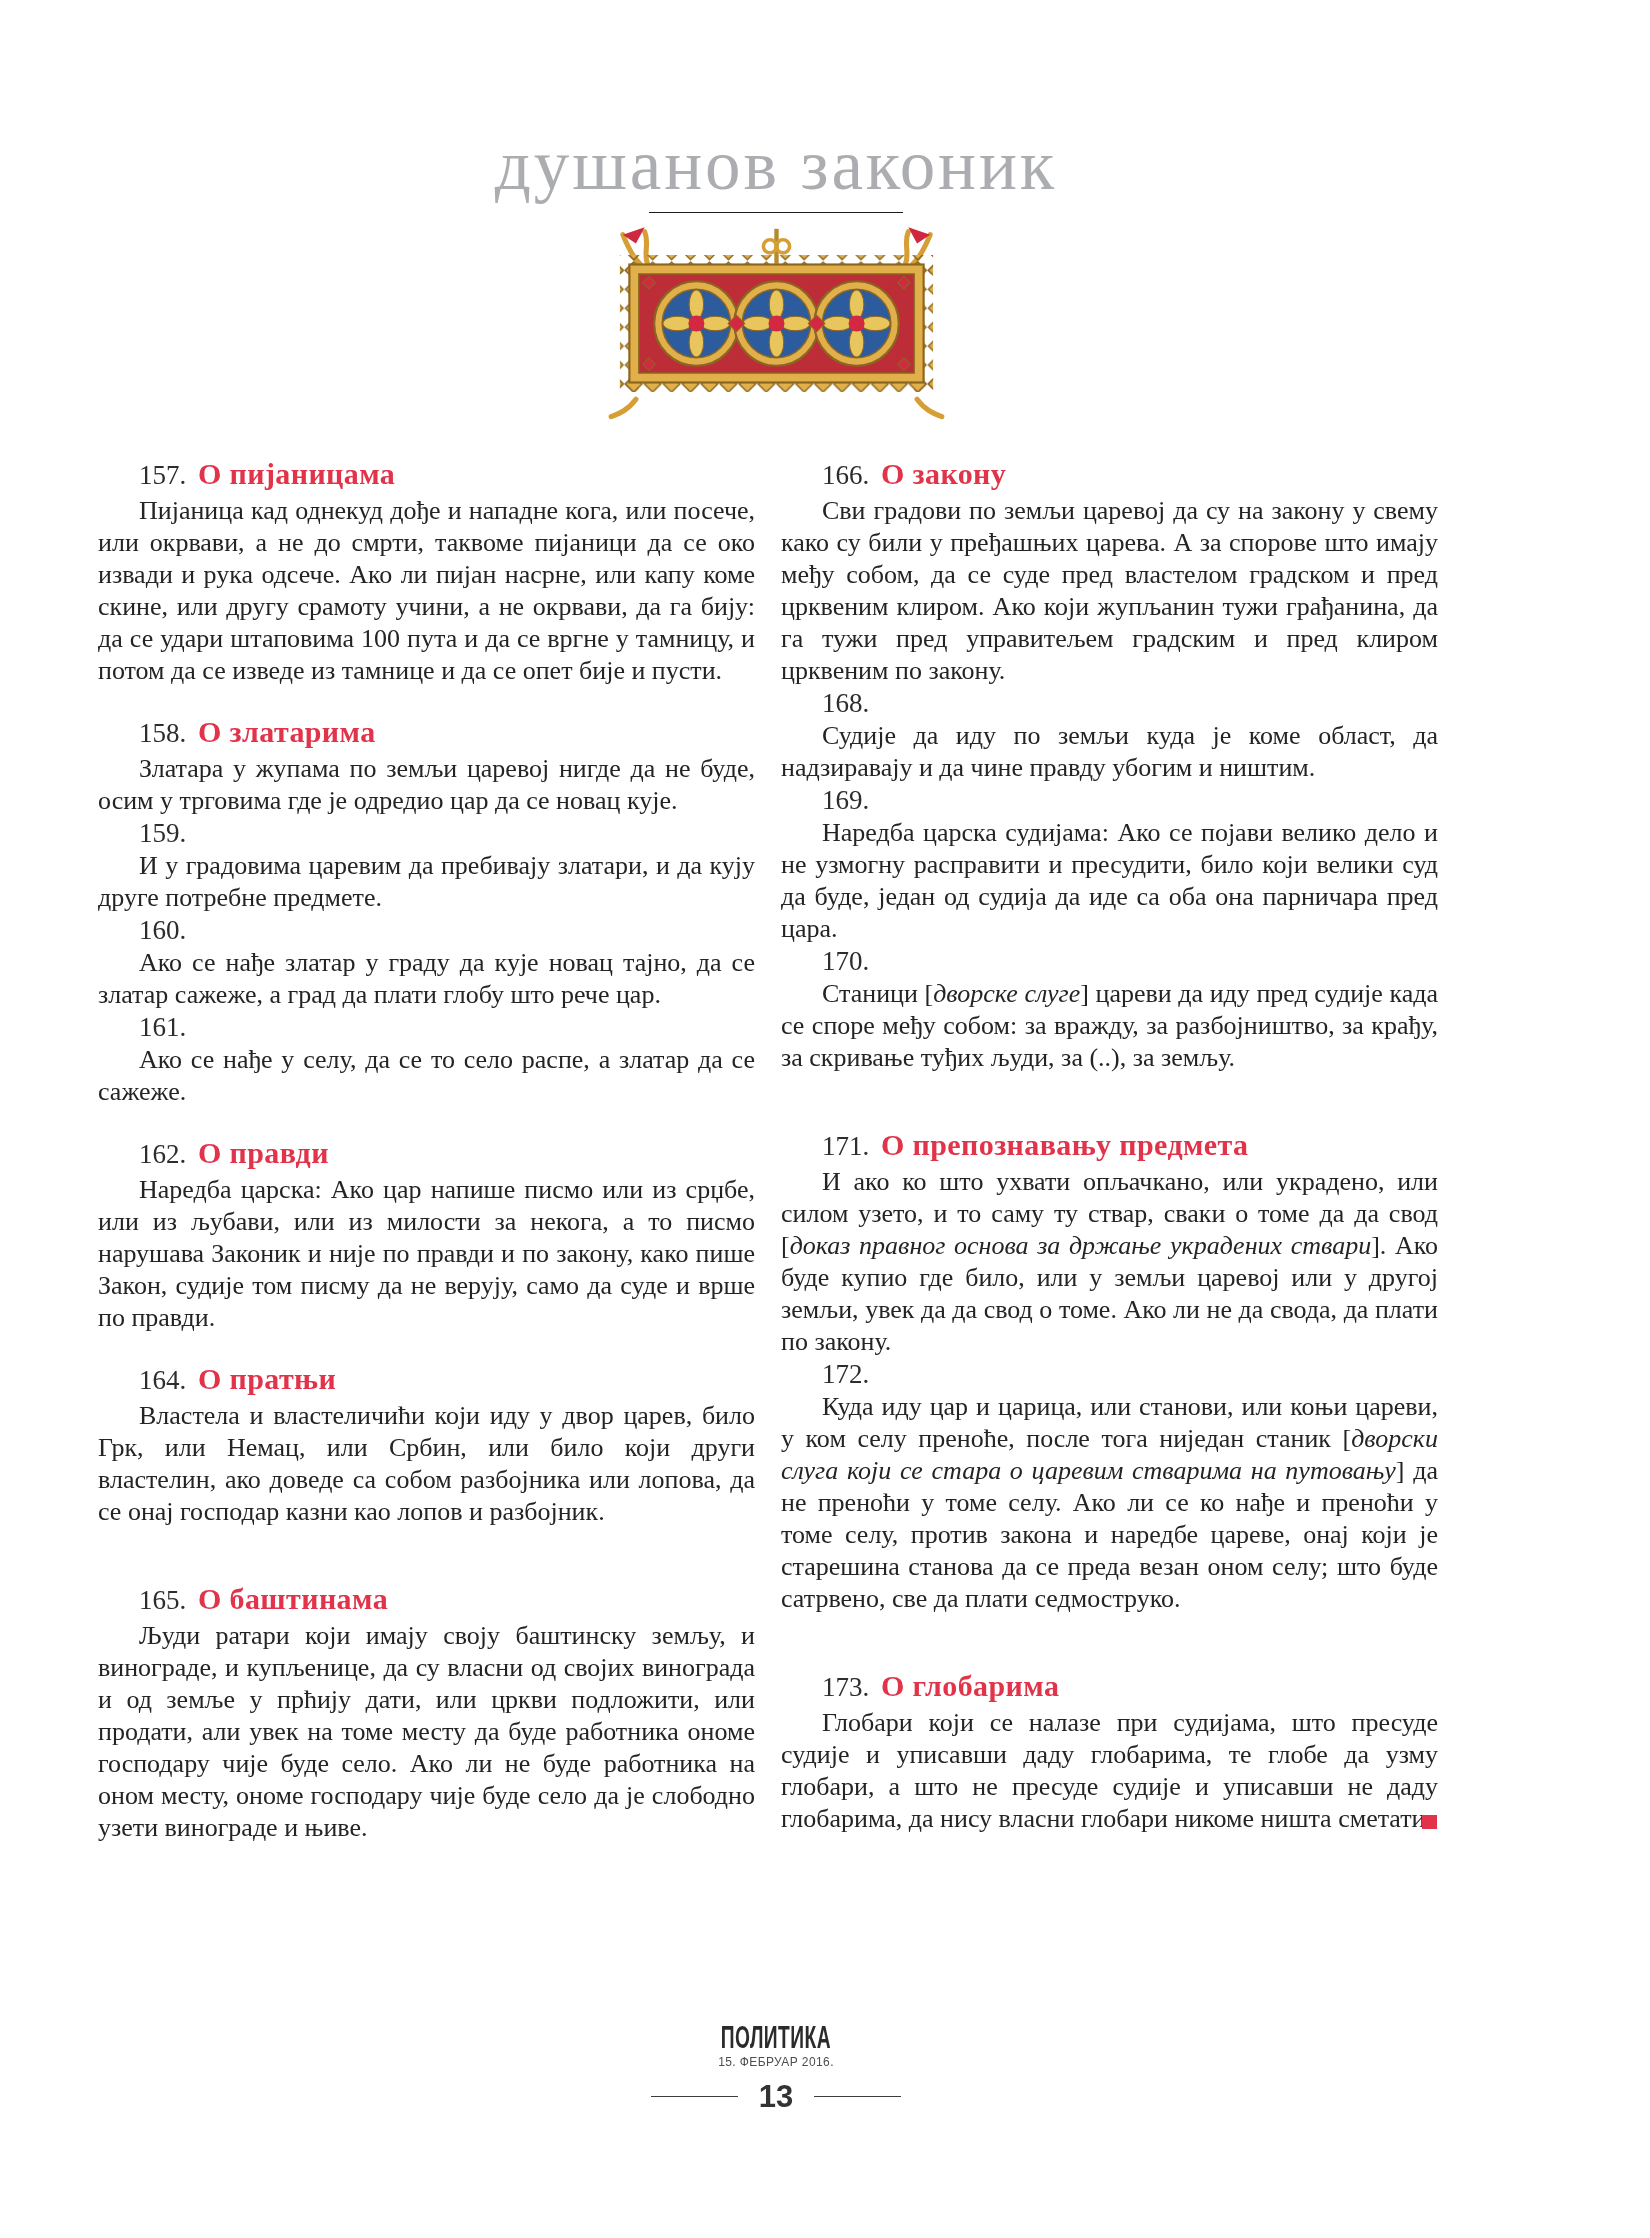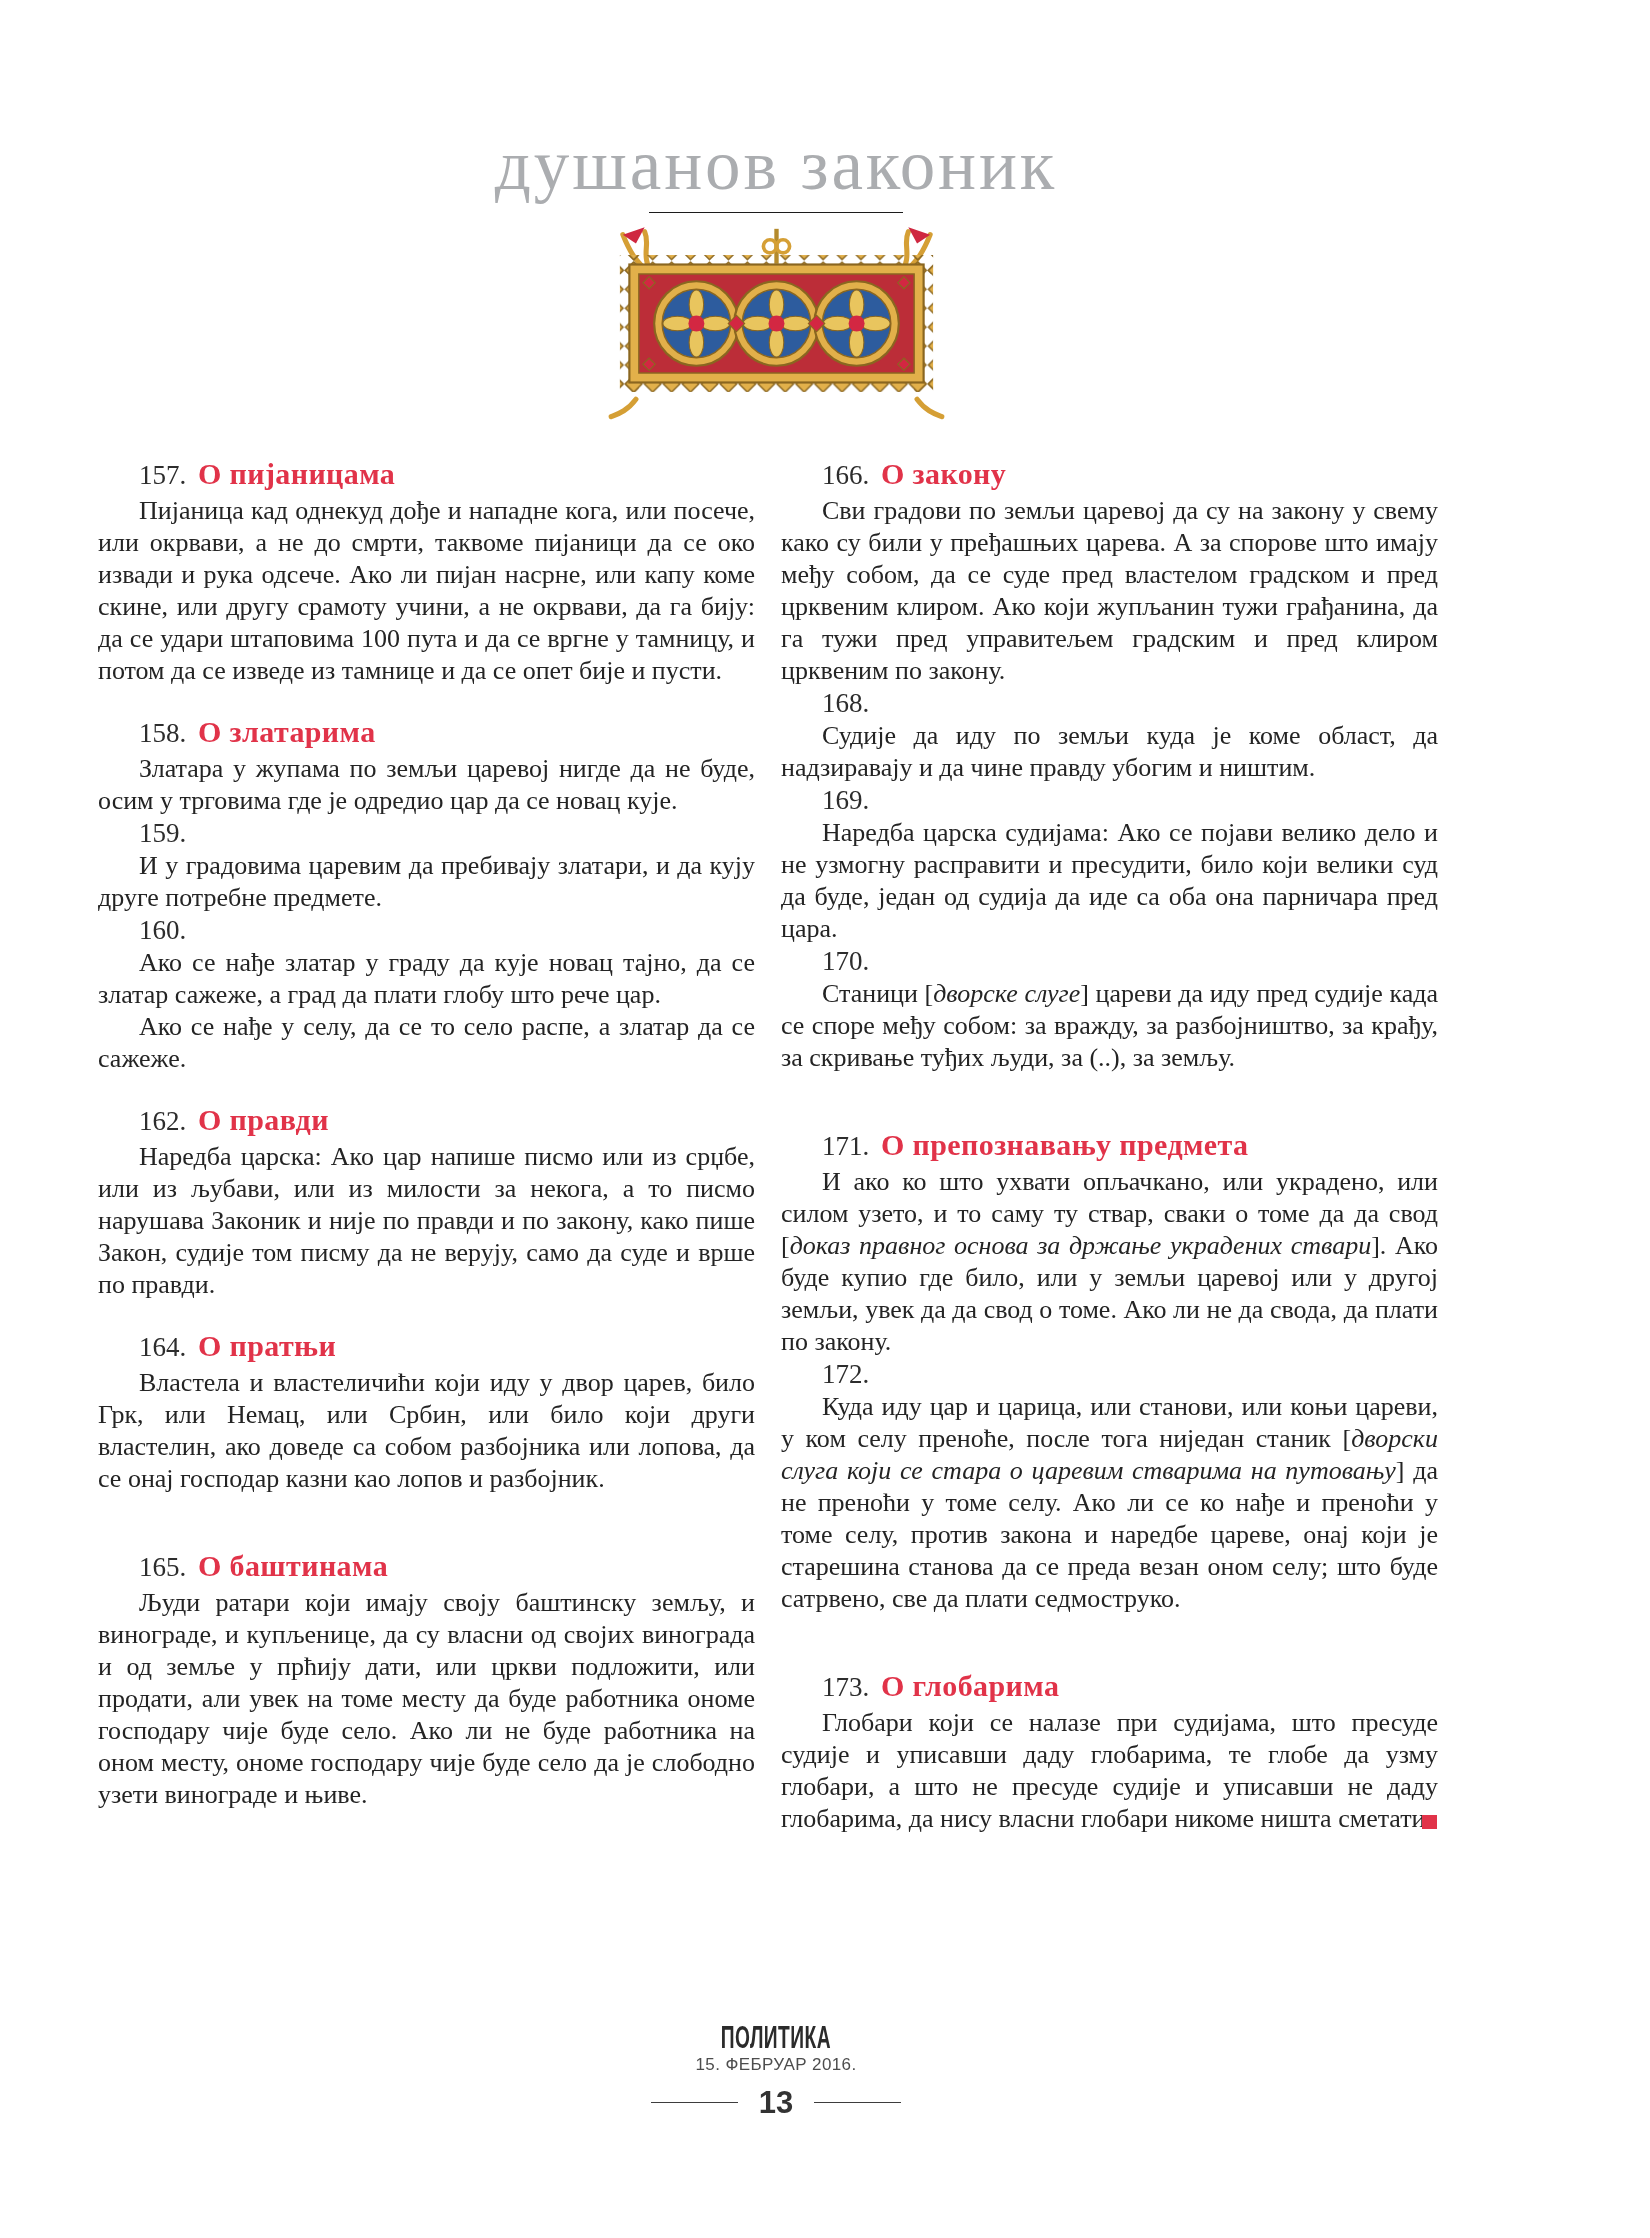--- a/index.html
+++ b/index.html
@@ -27,21 +27,21 @@
   .art-p .it{font-style:italic;}
   .art-p.has-end{position:relative;}
   .endsq{position:absolute;right:1.5px;bottom:5.8px;width:14.6px;height:14.6px;
          background:var(--accent,#e13349);display:inline-block;}
 
   
   .footer{position:absolute;top:2022px;left:98px;width:1356px;text-align:center;
           font-family:"Liberation Sans", sans-serif;}
   .brand{display:inline-block;font-size:31px;font-weight:700;color:#2b2b2b;
          letter-spacing:0.7px;transform:scale(0.62,1.02);transform-origin:center bottom;line-height:1;}
-  .fdate{font-size:17px;color:#4d4d4d;margin-top:2.2px;letter-spacing:0.4px;}
+  .fdate{font-size:12px;color:#4d4d4d;margin-top:2.2px;letter-spacing:0.4px;}
   .pagerow{display:flex;align-items:center;justify-content:center;gap:20.4px;margin-top:11.7px;}
   .pageline{width:87px;height:1.5px;background:#3d3d3d;}
   .pagenum{font-size:31px;font-weight:700;color:#333333;line-height:1;}
 </style>
 </head>
 <body>
 
 <div class="page">
   <div class="content">
 
@@ -137,20 +137,21 @@
           </div>
           <div class="article">
             <div class="art-num-line">159.</div>
             <p class="art-p"><span>И у градовима царевим да пребивају златари, и да кују друге потребне предмете.</span></p>
           </div>
           <div class="article">
             <div class="art-num-line">160.</div>
             <p class="art-p"><span>Ако се нађе златар у граду да кује новац тајно, да се златар сажеже, а град да плати глобу што рече цар.</span></p>
           </div>
           <div class="article">
+            <div class="art-num-line">161.</div>
             <p class="art-p"><span>Ако се нађе у селу, да се то село распе, а златар да се сажеже.</span></p>
           </div>
           <div class="article spaced">
             <div class="art-headline"><span class="art-num">162.</span><span class="art-title">О правди</span></div>
             <p class="art-p"><span>Наредба царска: Ако цар напише писмо или из срџбе, или из љубави, или из милости за некога, а то писмо нарушава Законик и није по правди и по закону, како пише Закон, судије том писму да не верују, само да суде и врше по правди.</span></p>
           </div>
           <div class="article spaced">
             <div class="art-headline"><span class="art-num">164.</span><span class="art-title">О пратњи</span></div>
             <p class="art-p"><span>Властела и властеличићи који иду у двор царев, било Грк, или Немац, или Србин, или било који други властелин, ако доведе са собом разбојника или лопова, да се онај господар казни као лопов и разбојник.</span></p>
           </div>

